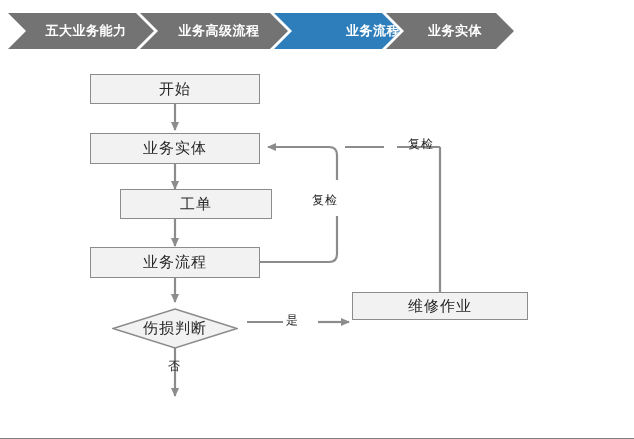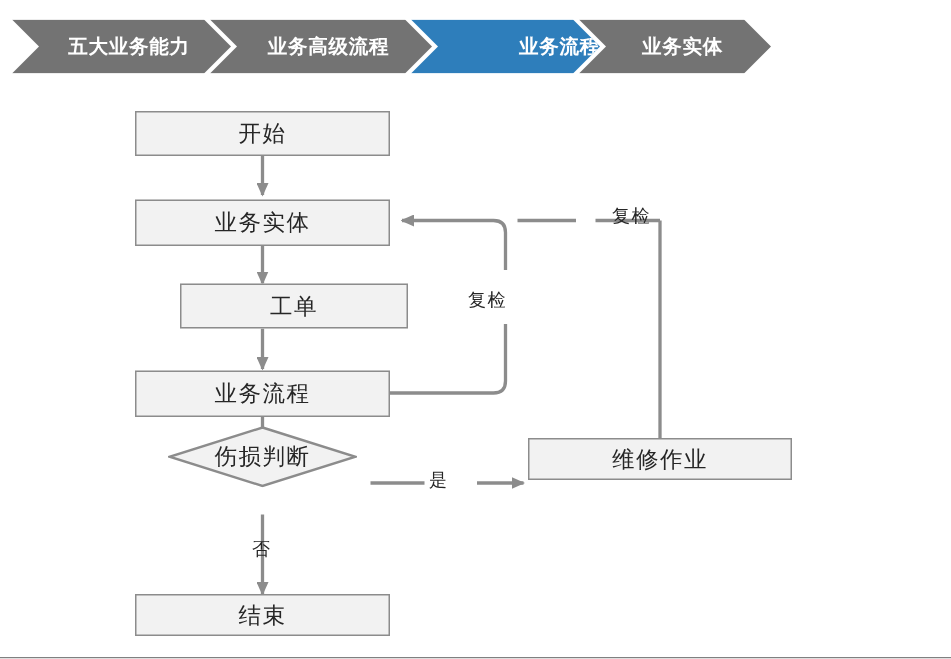--- a/index.html
+++ b/index.html
@@ -162,34 +162,31 @@
   </div>
 
   <div class="node" style="left:90px; top:189px; width:152px; height:30px;margin-left:30px;">
     <span>工单</span>
   </div>
 
   <div class="node" style="left:90px; top:247px; width:170px; height:31px;">
     <span>业务流程</span>
   </div>
 
-  <div class="diamond" style="left:112px; top:284px; width:126px; height:41px;">
+  <div class="diamond" style="left:112px; top:308px; width:126px; height:41px;">
     <svg class="dshape" viewBox="0 0 126 41" preserveAspectRatio="none">
       <polygon points="63,1 125,20.5 63,40 1,20.5" fill="#f2f2f2" stroke="#8c8c8c" stroke-width="1.6" vector-effect="non-scaling-stroke"></polygon>
     </svg>
     <span class="dlabel">伤损判断</span>
   </div>
 
   <div class="node" style="left:352px; top:292px; width:176px; height:28px;">
     <span>维修作业</span>
   </div>
 
-  <div class="node" style="left:90px; top:396px; width:170px; height:28px;">
-    <span>结束</span>
-  </div>
 
   <div class="edge-label" style="left:312px; top:192px;">复检</div>
 
   <div class="edge-label" style="left:408px; top:136px;">复检</div>
 
   <div class="edge-label" style="left:286px; top:312px;">是</div>
 
   <div class="edge-label" style="left:168px; top:358px;">否</div>
 
 </div>

